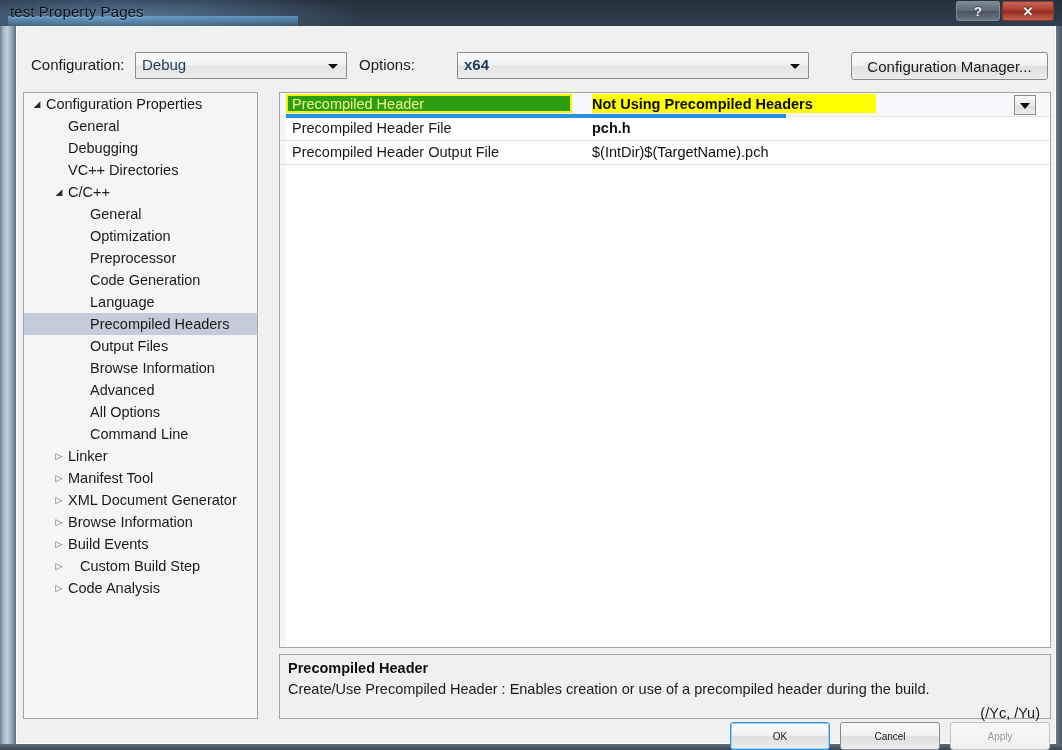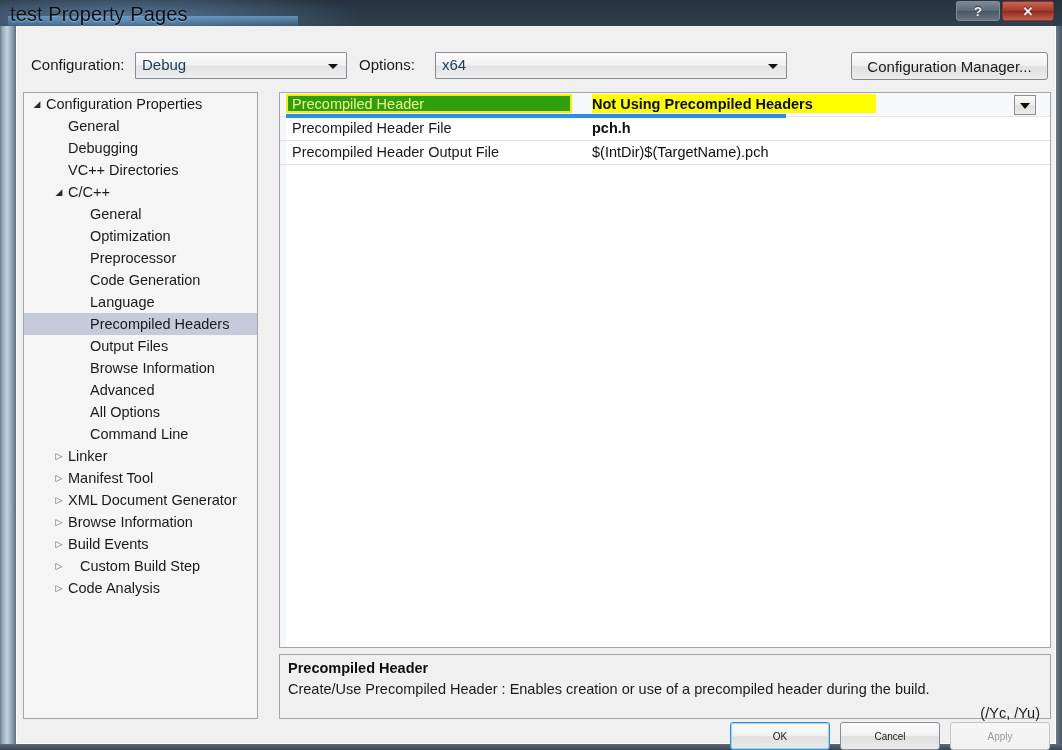--- a/index.html
+++ b/index.html
@@ -40,21 +40,21 @@
     background:
       radial-gradient(ellipse 340px 40px at 120px 16px, rgba(120,170,215,0.55) 0%, rgba(80,130,180,0.0) 72%),
       linear-gradient(to bottom, #26313d 0%, #2b3845 55%, #30404e 100%);
   }
   #title-glow {
     position: absolute; left: 8px; top: 16px; width: 290px; height: 10px;
     background: linear-gradient(to bottom, rgba(110,170,220,0.75), rgba(90,150,205,0.15));
   }
   #title-text {
     position: absolute; left: 10px; top: 3px;
-    font-size: 20px; color: #0a0f16;
+    font-size: 15px; color: #0a0f16;
     letter-spacing: 0.1px;
     text-shadow: 0 1px 1px rgba(210,230,245,0.45);
     white-space: nowrap;
   }
   .caption-btn {
     position: absolute; top: 1px; height: 20px;
     border: 1px solid #7e8c99;
     border-radius: 2px 2px 3px 3px;
     display: flex; align-items: center; justify-content: center;
     font-size: 13px; font-weight: bold;
@@ -276,21 +276,21 @@
 
   <div id="client">
 
     <div id="config-row">
       <div class="fld-label" style="left:14px;">Configuration:</div>
       <div class="combo" id="combo-configuration" style="left:118px; width:212px;">
         <span class="combo-value">Debug</span>
         <span class="combo-arrow"></span>
       </div>
       <div class="fld-label" style="left:342px;">Options:</div>
-      <div class="combo" id="combo-platform" style="left:418px; width:352px;">
+      <div class="combo" id="combo-platform" style="left:440px; width:352px;font-weight:bold;">
         <span class="combo-value">x64</span>
         <span class="combo-arrow"></span>
       </div>
       <div id="btn-configmgr">Configuration Manager...</div>
     </div>
 
     <div id="tree-panel">
         <div class="tree-item">
           <span class="tw expanded" style="left: 6px;">◢</span>
           <span class="tree-label" style="left: 22px;">Configuration Properties</span>

